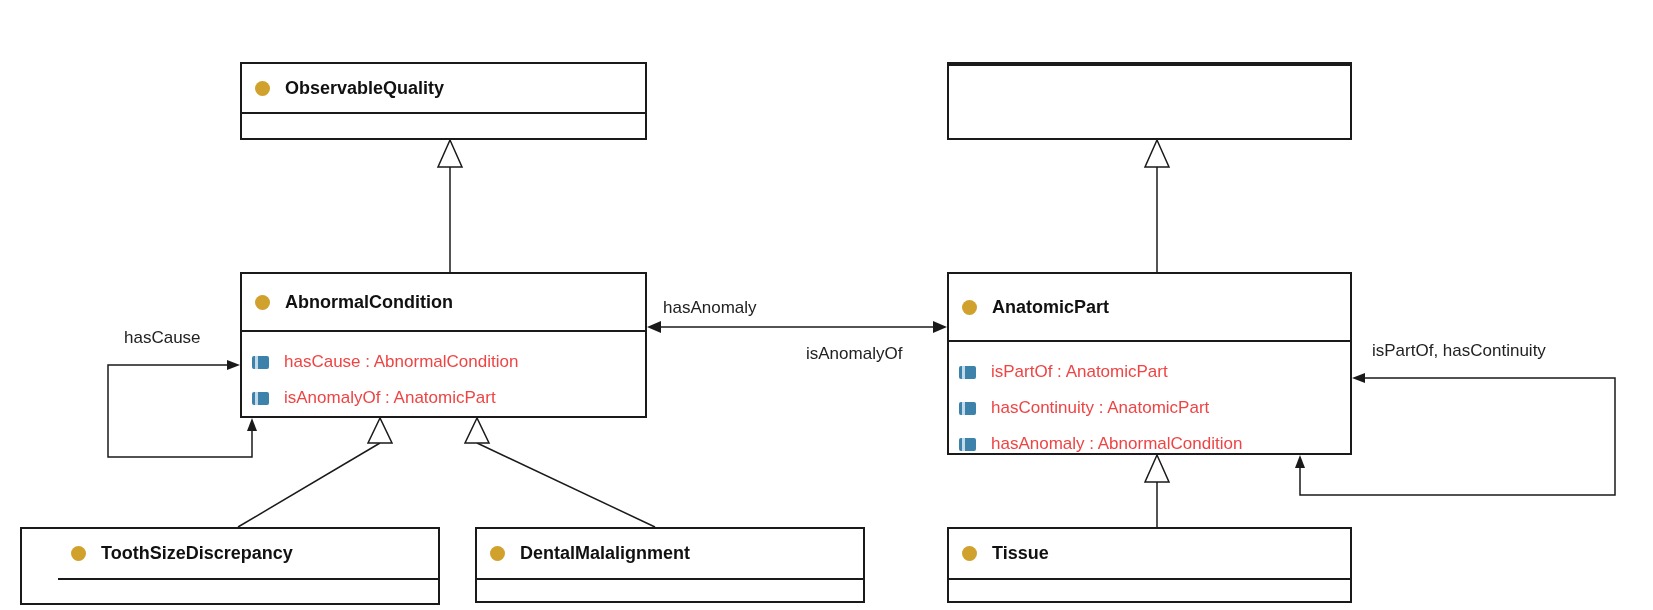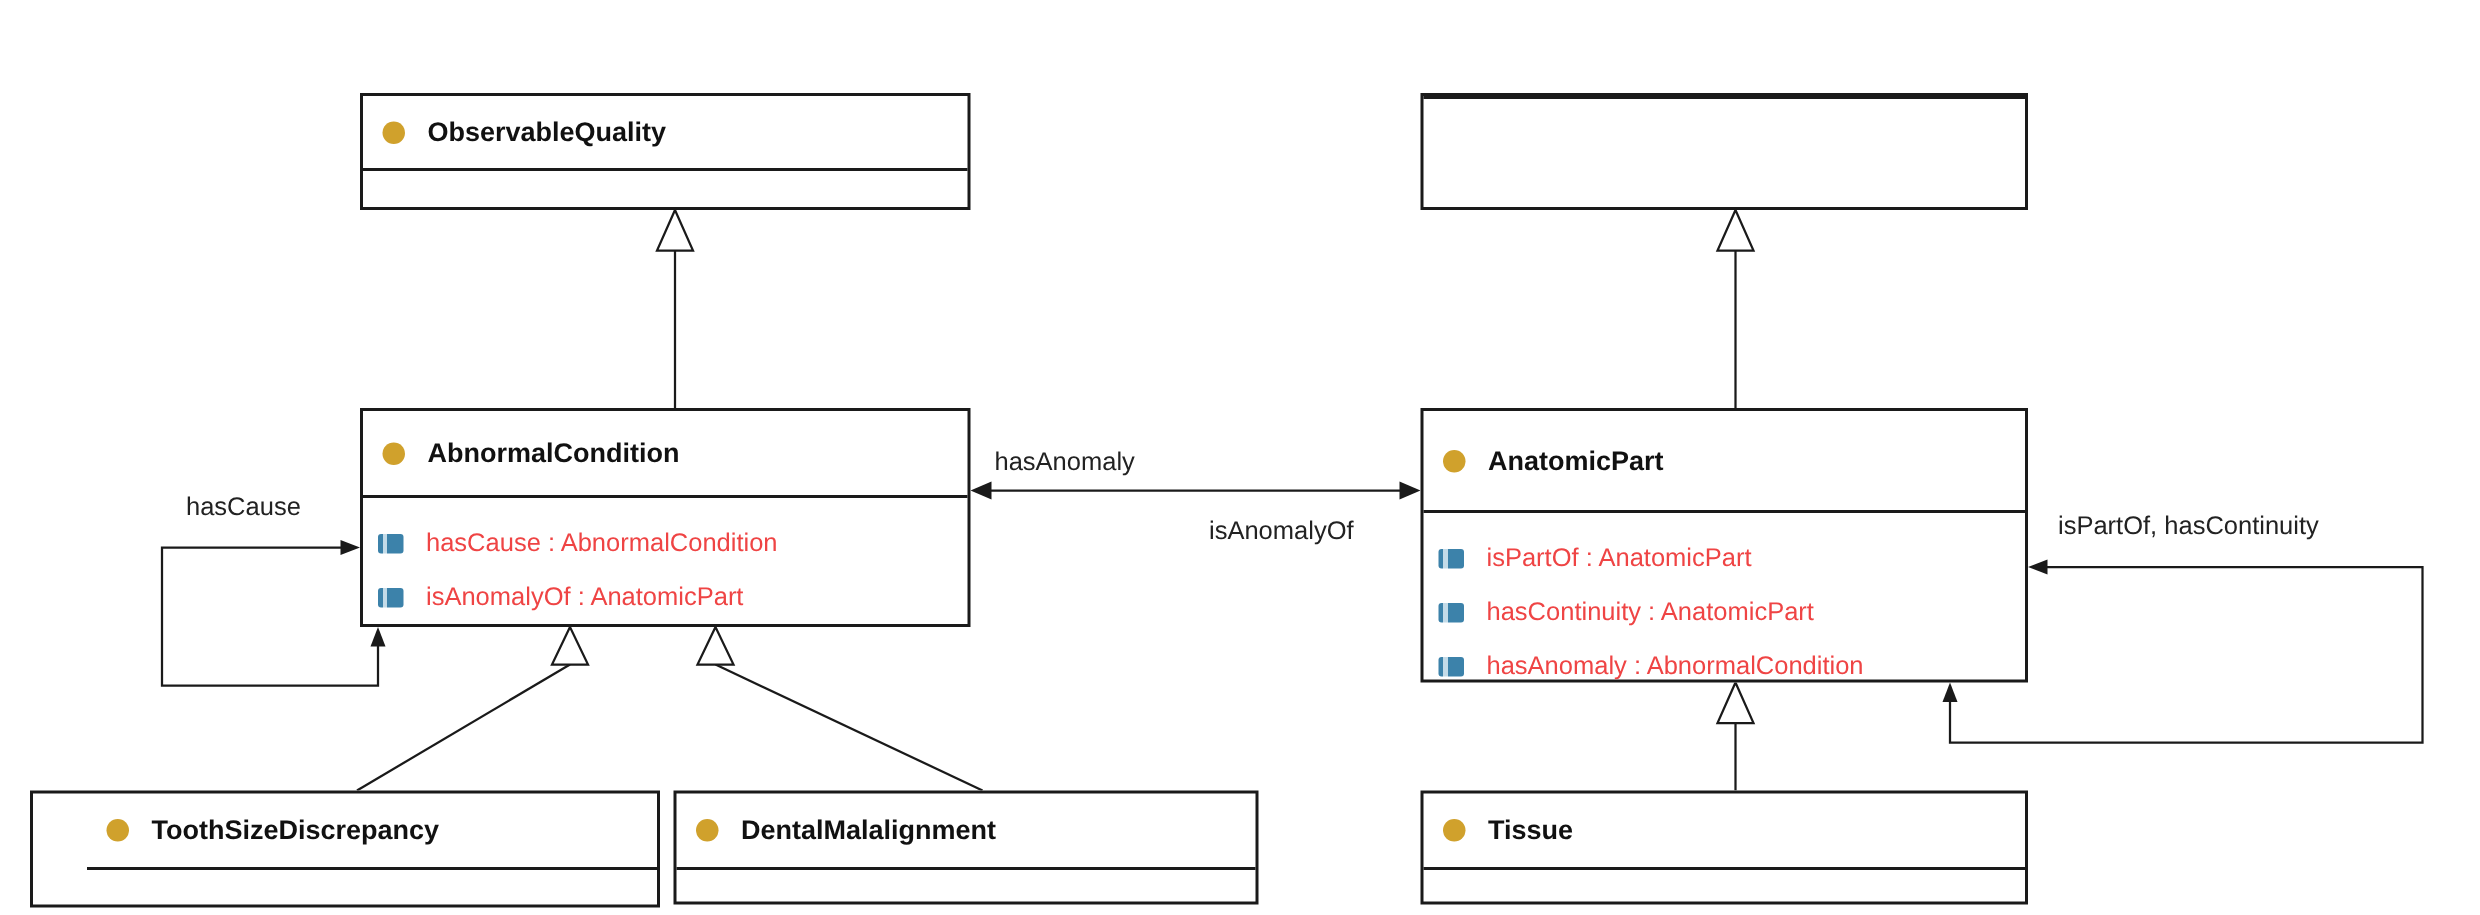--- a/index.html
+++ b/index.html
@@ -173,21 +173,21 @@
   </div>
 
   <div class="class-box" style="left:20px; top:527px; width:420px; height:78px;padding-left:36px;">
     <div class="title-row" style="height:49px">
       <span class="class-icon"></span>
       <span class="class-name">ToothSizeDiscrepancy</span>
     </div>
     <div class="compartment"></div>
   </div>
 
-  <div class="class-box" style="left:449px; top:527px; width:390px; height:76px;">
+  <div class="class-box" style="left:475px; top:527px; width:390px; height:76px;">
     <div class="title-row" style="height:49px">
       <span class="class-icon"></span>
       <span class="class-name">DentalMalalignment</span>
     </div>
     <div class="compartment"></div>
   </div>
 
   <div class="class-box" style="left:947px; top:527px; width:405px; height:76px;">
     <div class="title-row" style="height:49px">
       <span class="class-icon"></span>

